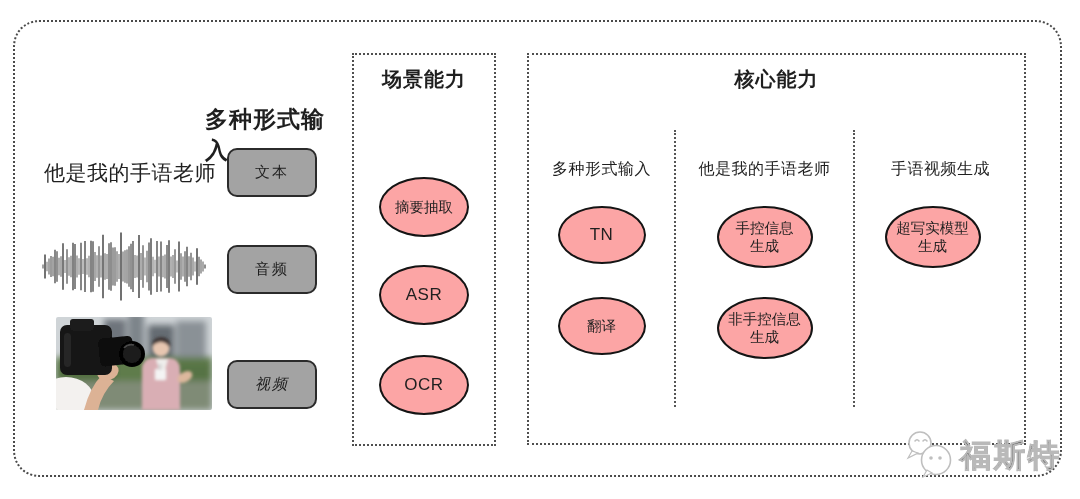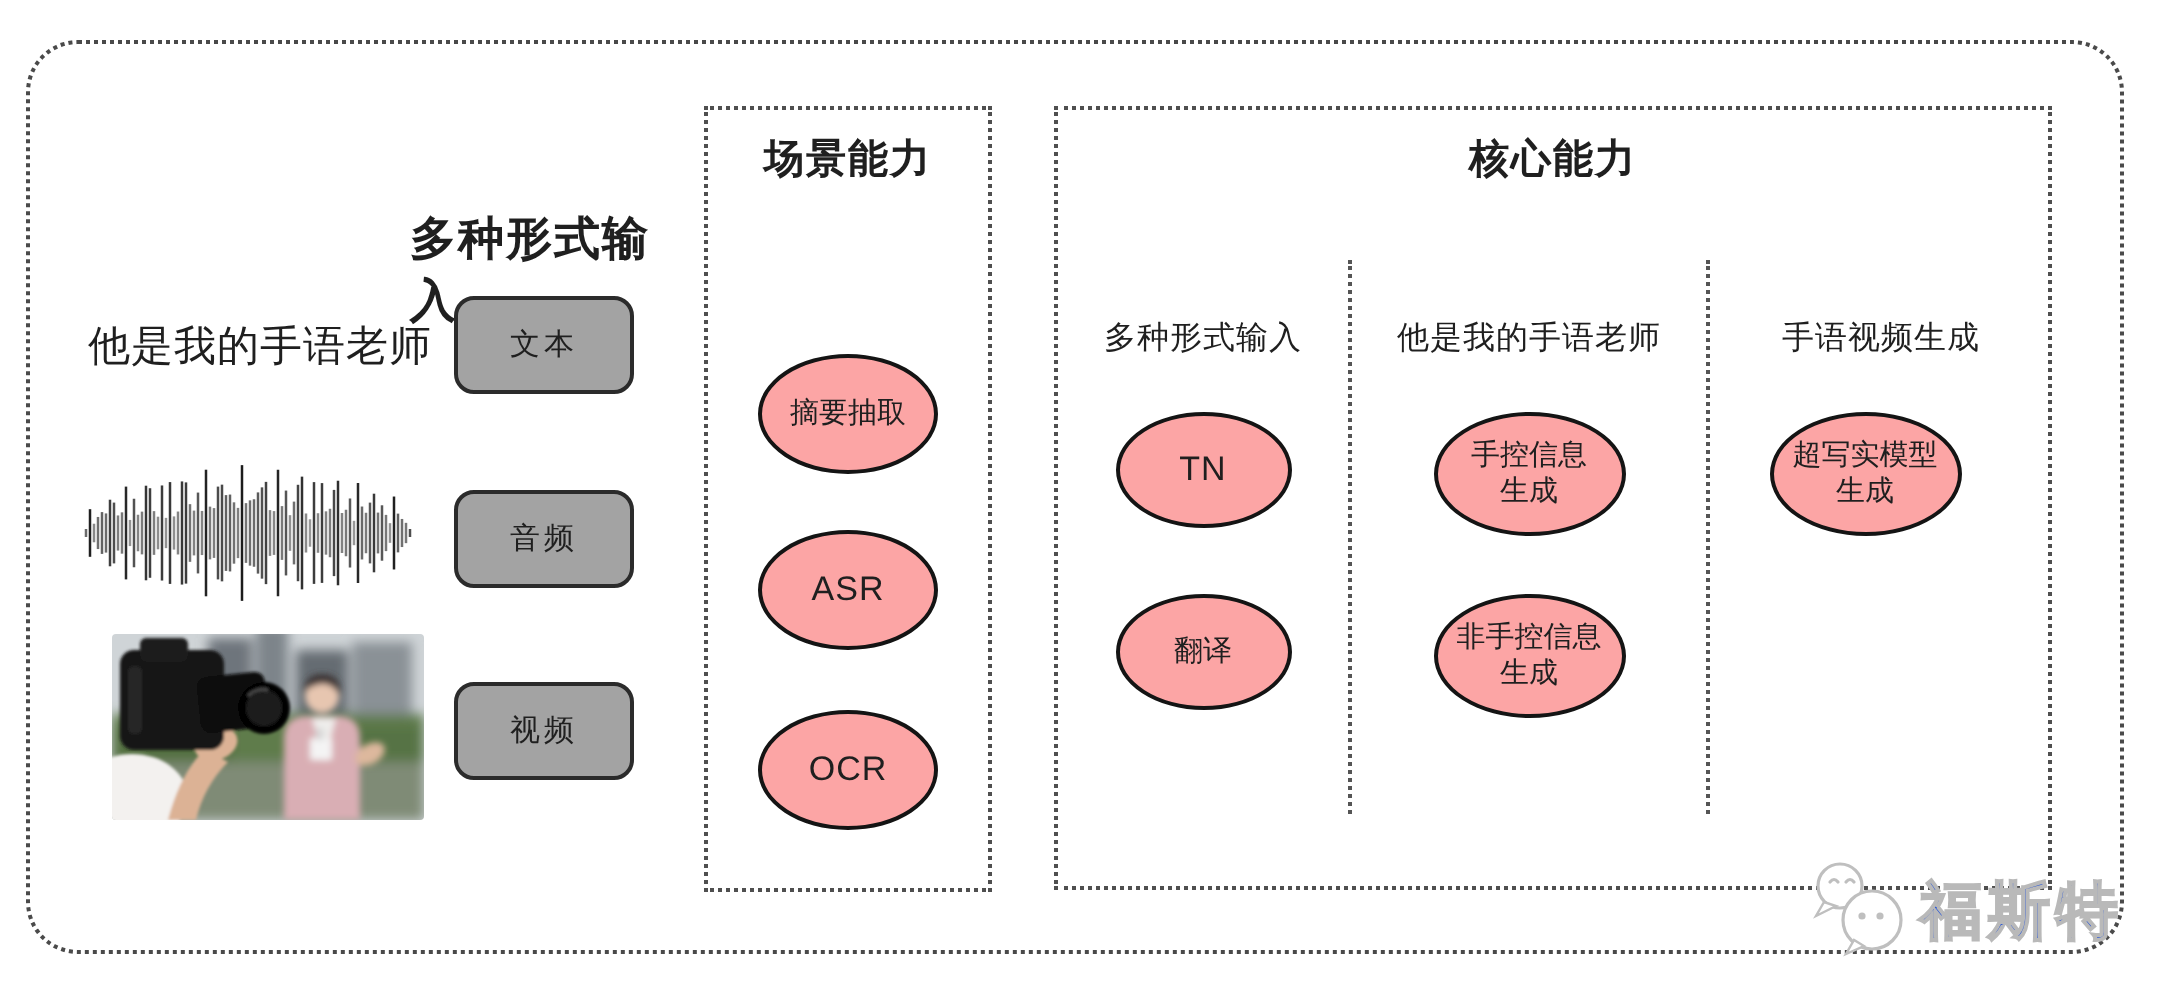--- a/index.html
+++ b/index.html
@@ -70,21 +70,21 @@
   .n-single{width:88px;height:58px;}
   .n-double{width:96px;height:62px;}
   .row1{top:76px;}
   .row2{top:167px;}
   .col-3 .node{left:calc(50% - 8px);}
 
   
   .watermark{left:898px;top:426px;width:170px;height:58px;display:flex;align-items:center;}
   .wm-text{
     font-size:31px;font-weight:bold;letter-spacing:3px;
-    color:#1d4ed8;-webkit-text-stroke:1px #b9b9b9;line-height:1;
+    color:#000000;-webkit-text-stroke:1px #b9b9b9;line-height:1;
     font-family:"Liberation Sans","DejaVu Sans",sans-serif;
   }
 </style>
 </head>
 <body>
 
 <div id="canvas">
 
   <div class="abs outer-frame"></div>
 
@@ -224,21 +224,21 @@
       </g>
     </svg>
   </div>
 
   <div class="abs type-box" style="top:148px;">
     <span>文本</span>
   </div>
   <div class="abs type-box" style="top:245px;">
     <span>音频</span>
   </div>
-  <div class="abs type-box" style="top:341px;">
+  <div class="abs type-box" style="top:360px;font-style:italic;">
     <span>视频</span>
   </div>
 
   <div class="abs cap-box scene-box">
     <div class="abs cap-title">场景能力</div>
     <div class="node" style="top:122px;">摘要抽取</div>
     <div class="node latin" style="top:210px;">ASR</div>
     <div class="node latin" style="top:300px;">OCR</div>
   </div>
 

